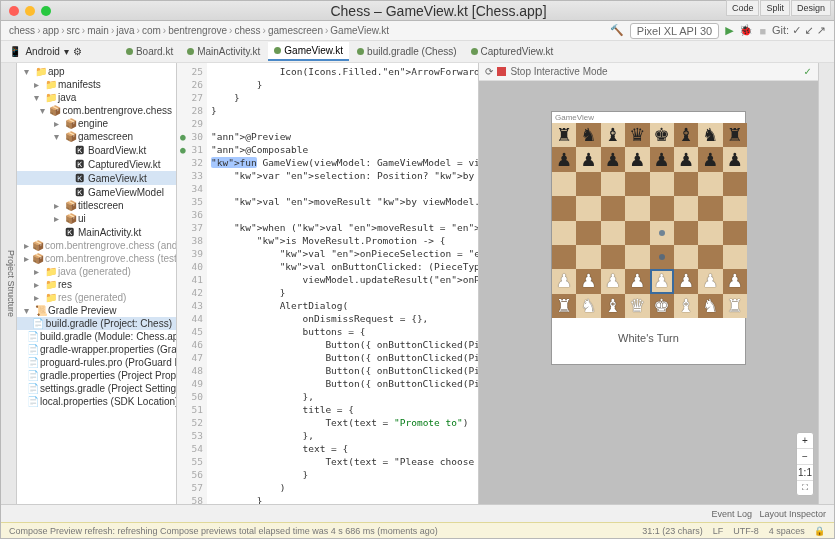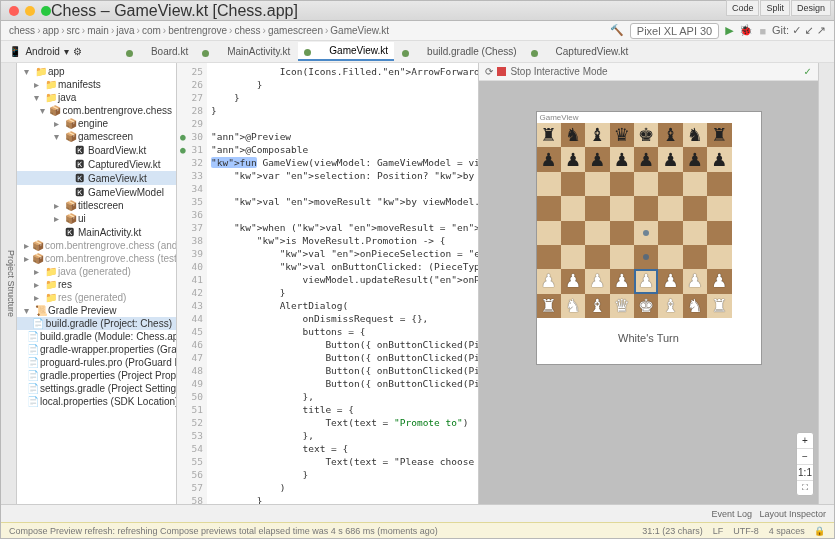--- a/index.html
+++ b/index.html
@@ -2,30 +2,30 @@
 <html><head>
 <meta charset="utf-8">
 <style>
   * { margin: 0; padding: 0; box-sizing: border-box; }
   body { width: 835px; height: 539px; background: #f2f2f2; font-family: -apple-system, 'Segoe UI', sans-serif; font-size: 11px; color: #333; overflow: hidden; }
   .window { width: 100%; height: 100%; display: flex; flex-direction: column; border: 1px solid #b8b8b8; }
   .titlebar { height: 20px; background: linear-gradient(#e8e8e8,#d8d8d8); display: flex; align-items: center; padding: 0 8px; border-bottom: 1px solid #b8b8b8; }
   .traffic { display: flex; gap: 6px; }
   .traffic span { width: 10px; height: 10px; border-radius: 50%; }
   .red { background:#ff5f57; } .yellow { background:#febc2e; } .green { background:#28c840; }
-  .title { flex: 1; text-align: left; font-size: 16px; color: #333; }
+  .title { flex: 1; text-align: center; font-size: 14px; color: #333; }
   .crumbs { height: 20px; display: flex; align-items: center; padding: 0 8px; background: #f5f5f5; border-bottom: 1px solid #ddd; font-size: 10px; gap: 4px; color: #666; }
   .crumbs .sep::before { content: '›'; color: #999; padding: 0 2px; }
   .toolbar-r { margin-left: auto; display: flex; gap: 6px; align-items: center; }
   .toolbar-r span { color: #666; font-size: 11px; }
   .pixel-box { border: 1px solid #bbb; padding: 1px 6px; border-radius: 3px; background: #fff; }
   .editor-tabs { height: 22px; background: #f0f0f0; display: flex; align-items: center; border-bottom: 1px solid #ddd; font-size: 10px; }
   .left-dd { display: flex; align-items: center; gap: 4px; padding: 0 8px; }
   .tab-group { display: flex; align-items: center; margin-left: 30px; gap: 2px; }
-  .etab { padding: 3px 6px; display: flex; align-items: flex-end; gap: 18px; color: #555; }
+  .etab { padding: 3px 6px; display: flex; align-items: center; gap: 3px; color: #555; }
   .etab.active { background: #fff; border-bottom: 2px solid #4a88c7; color: #000; }
   .dot { width: 7px; height: 7px; border-radius: 50%; background: #6a9955; display: inline-block; }
   .dot.k { background: #6a9955; }
   .main { flex: 1; display: flex; overflow: hidden; }
   .left-bar { width: 16px; background: #e8e8e8; border-right: 1px solid #ccc; writing-mode: vertical-rl; font-size: 9px; color: #666; text-align: center; }
   .project-pane { width: 160px; background: #fff; border-right: 1px solid #ccc; overflow: auto; font-size: 10px; padding: 2px 0; }
   .tree-item { padding: 1px 4px; display: flex; align-items: center; gap: 3px; white-space: nowrap; color: #333; }
   .tree-item.sel { background: #d5e4f4; }
   .ind { display: inline-block; }
   .arr { width: 8px; color: #888; }
@@ -33,21 +33,21 @@
   .code-area { flex: 1; display: flex; flex-direction: column; background: #fff; overflow: hidden; }
   .code-body { flex: 1; display: flex; overflow: hidden; position: relative; }
   .gutter { width: 30px; background: #f5f5f5; text-align: right; padding: 2px 4px 0 0; font-family: 'Menlo', monospace; font-size: 9.5px; color: #aaa; line-height: 13px; }
   .code-lines { flex: 1; padding: 2px 4px; font-family: 'Menlo', monospace; font-size: 9.5px; line-height: 13px; white-space: pre; overflow: hidden; color: #333; }
   .str { color: #067d17; }
   .sel-line { background: #a6c8ff; border-radius: 2px; }
   .preview { width: 340px; background: #bfbfbf; border-left: 1px solid #ccc; display: flex; flex-direction: column; position: relative; }
   .preview-tb { height: 18px; background: #f5f5f5; display: flex; align-items: center; gap: 4px; padding: 0 6px; font-size: 10px; border-bottom: 1px solid #ddd; color: #666; }
   .stop-sq { width: 9px; height: 9px; background: #d64545; }
   .preview-body { flex: 1; display: flex; align-items: flex-start; justify-content: center; padding: 30px 8px; position: relative; }
-  .preview-frame { background: #fff; border: 1px solid #999; width: 226px; }
+  .preview-frame { background: #fff; border: 1px solid #999; width: 195px; }
   .pf-label { font-size: 8px; color: #888; padding: 1px 3px; }
   .board { width: 195px; height: 195px; display: grid; grid-template-columns: repeat(8,1fr); grid-template-rows: repeat(8,1fr); }
   .sq { position: relative; display: flex; align-items: center; justify-content: center; }
   .sq.l { background: #e6d0aa; }
   .sq.d { background: #a67b4f; }
   .piece { font-size: 18px; line-height: 1; }
   .piece.w { color: #fff; text-shadow: 0 0 1px #000; }
   .piece.b { color: #222; }
   .dot-move { position: absolute; width: 6px; height: 6px; border-radius: 50%; background: rgba(60,100,140,.7); }
   .sq.sel-sq { box-shadow: inset 0 0 0 2px #3a6b9e; }

